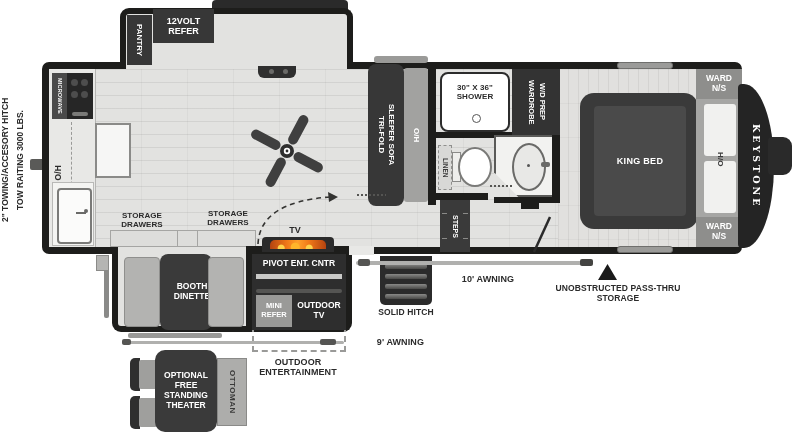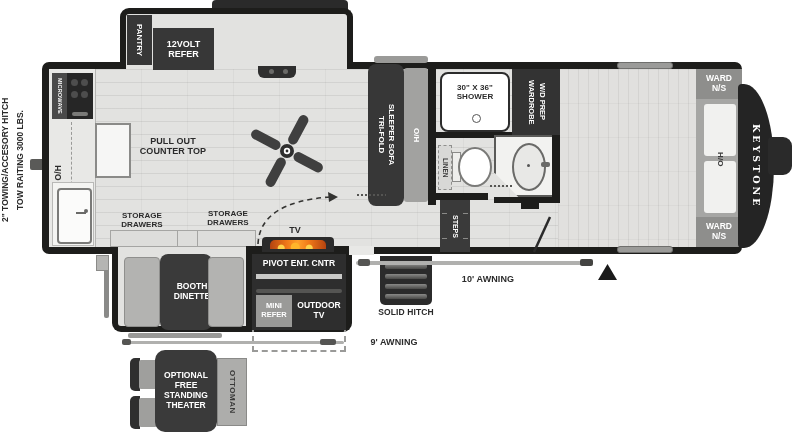--- a/index.html
+++ b/index.html
@@ -38,21 +38,21 @@
 
   <div class="abs floorlines" style="left:42px;top:62px;width:700px;height:192px;border:7px solid #1d1d1b;border-radius:7px;box-sizing:border-box;"></div>
 
   <div class="abs vfloor" style="left:558px;top:69px;width:138px;height:178px;"></div>
 
   <div class="abs" style="left:212px;top:0px;width:136px;height:13px;background:#2a2a2a;border-radius:4px;"></div>
   <div class="abs" style="left:120px;top:8px;width:233px;height:61px;border:6px solid #1d1d1b;border-bottom:none;border-radius:9px 9px 0 0;box-sizing:border-box;background:#e2e2e0;"></div>
   <div class="abs darkbox cflex" style="left:127px;top:15px;width:25px;height:50px;">
     <span class="vd wlbl" style="font-size:8px;">PANTRY</span>
   </div>
-  <div class="abs darkbox cflex" style="left:153px;top:28px;width:61px;height:42px;">
+  <div class="abs darkbox cflex" style="left:153px;top:9px;width:61px;height:34px;">
     <span class="wlbl" style="font-size:9px;width:44px;">12VOLT REFER</span>
   </div>
   <div class="abs" style="left:258px;top:66px;width:38px;height:12px;background:#2f2f2f;border-radius:0 0 6px 6px;"></div>
   <div class="abs" style="left:269px;top:69px;width:5px;height:5px;border-radius:50%;background:#6a6a68;"></div>
   <div class="abs" style="left:283px;top:69px;width:5px;height:5px;border-radius:50%;background:#6a6a68;"></div>
 
   <div class="abs" style="left:49px;top:69px;width:46px;height:178px;background:#e8e8e6;border-right:1px solid #b5b5b3;"></div>
   <div class="abs" style="left:71px;top:122px;width:0;height:122px;border-left:1px dashed #9a9a98;"></div>
   <div class="abs cflex" style="left:52px;top:73px;width:15px;height:46px;background:#4a4a4a;">
     <span class="vd wlbl" style="font-size:5.5px;letter-spacing:0.2px;">MICROWAVE</span>
@@ -67,21 +67,20 @@
   <div class="abs cflex" style="left:50px;top:152px;width:17px;height:42px;">
     <span class="vu lbl" style="position:static;font-size:8.5px;">O/H</span>
   </div>
   <div class="abs" style="left:52px;top:182px;width:40px;height:62px;background:#f4f4f2;border:1px solid #b9b9b7;"></div>
   <div class="abs" style="left:57px;top:188px;width:31px;height:52px;background:#fbfbfa;border:2px solid #7a7a78;border-radius:4px;">
     <div class="abs" style="right:4px;top:22px;width:10px;height:2px;background:#6a6a68;"></div>
     <div class="abs" style="right:2px;top:19px;width:4px;height:4px;border-radius:50%;background:#6a6a68;"></div>
   </div>
 
   <div class="abs" style="left:95px;top:123px;width:36px;height:55px;background:#f6f6f5;border:2px solid #8a8a88;box-sizing:border-box;"></div>
-  <div class="lbl" style="left:130px;top:136px;width:86px;font-size:9px;">PULL OUT COUNTER TOP</div>
 
   <div class="abs" style="left:110px;top:230px;width:146px;height:17px;background:#dddddb;border:1px solid #a5a5a3;box-sizing:border-box;">
     <div class="abs" style="left:66px;top:0;width:1px;height:100%;background:#a5a5a3;"></div>
     <div class="abs" style="left:86px;top:0;width:1px;height:100%;background:#a5a5a3;"></div>
   </div>
   <div class="lbl" style="left:110px;top:212px;width:64px;font-size:8px;">STORAGE DRAWERS</div>
   <div class="lbl" style="left:196px;top:210px;width:64px;font-size:8px;">STORAGE DRAWERS</div>
 
   <div class="abs" style="left:374px;top:56px;width:54px;height:7px;background:#9a9a98;border-radius:3px;"></div>
   <div class="abs" style="left:368px;top:64px;width:36px;height:142px;background:#373737;border-radius:8px;display:flex;align-items:center;justify-content:center;gap:1px;">
@@ -119,20 +118,25 @@
   <div class="abs wall" style="left:521px;top:202px;width:18px;height:7px;"></div>
 
   <div class="abs cflex" style="left:440px;top:200px;width:30px;height:52px;background:#3a3a3a;">
     <span class="vd wlbl" style="font-size:7px;">STEPS</span>
     <div class="abs" style="left:2px;top:13px;width:5px;height:1px;background:#8a8a88;"></div>
     <div class="abs" style="left:23px;top:13px;width:5px;height:1px;background:#8a8a88;"></div>
     <div class="abs" style="left:2px;top:38px;width:5px;height:1px;background:#8a8a88;"></div>
     <div class="abs" style="left:23px;top:38px;width:5px;height:1px;background:#8a8a88;"></div>
   </div>
 
+  <div class="abs" style="left:580px;top:93px;width:118px;height:136px;background:#3a3a3a;border-radius:14px;">
+    <div class="abs cflex" style="left:14px;top:13px;width:92px;height:110px;background:#4a4a4a;border-radius:4px;">
+      <span class="wlbl" style="font-size:9px;letter-spacing:0.3px;">KING BED</span>
+    </div>
+  </div>
   <div class="abs" style="left:696px;top:69px;width:46px;height:178px;background:#a6a6a4;"></div>
   <div class="abs cflex" style="left:696px;top:69px;width:46px;height:30px;background:#8e8e8c;">
     <span class="wlbl" style="font-size:8.5px;width:34px;">WARD N/S</span>
   </div>
   <div class="abs cflex" style="left:696px;top:217px;width:46px;height:30px;background:#8e8e8c;">
     <span class="wlbl" style="font-size:8.5px;width:34px;">WARD N/S</span>
   </div>
   <div class="abs" style="left:704px;top:104px;width:32px;height:52px;background:#f1f1ef;border-radius:3px;"></div>
   <div class="abs" style="left:704px;top:161px;width:32px;height:52px;background:#f1f1ef;border-radius:3px;"></div>
   <div class="abs cflex" style="left:708px;top:138px;width:24px;height:42px;">
@@ -178,39 +182,41 @@
   <div class="abs" style="left:252px;top:286px;width:94px;height:66px;border:2px dashed #9a9a98;border-top:none;box-sizing:border-box;"></div>
   <div class="abs" style="left:252px;top:286px;width:94px;height:44px;background:#2e2e2e;">
     <div class="abs" style="left:4px;top:3px;width:86px;height:4px;background:#555553;border-radius:2px;"></div>
     <div class="abs cflex" style="left:4px;top:9px;width:36px;height:32px;background:#9a9a98;">
       <span class="wlbl" style="font-size:7.5px;width:30px;">MINI REFER</span>
     </div>
     <div class="abs cflex" style="left:42px;top:9px;width:50px;height:32px;">
       <span class="wlbl" style="font-size:8.5px;width:44px;">OUTDOOR TV</span>
     </div>
   </div>
+  <div class="lbl" style="left:247px;top:357px;width:102px;font-size:9px;">OUTDOOR ENTERTAINMENT</div>
 
   <div class="abs" style="left:380px;top:256px;width:52px;height:49px;background:#2b2b2b;border-radius:0 0 5px 5px;">
     <div class="abs" style="left:5px;top:8px;width:42px;height:5px;background:linear-gradient(180deg,#8a8a88,#4a4a48);border-radius:2px;"></div>
     <div class="abs" style="left:5px;top:18px;width:42px;height:5px;background:linear-gradient(180deg,#8a8a88,#4a4a48);border-radius:2px;"></div>
     <div class="abs" style="left:5px;top:28px;width:42px;height:5px;background:linear-gradient(180deg,#8a8a88,#4a4a48);border-radius:2px;"></div>
     <div class="abs" style="left:5px;top:38px;width:42px;height:5px;background:linear-gradient(180deg,#8a8a88,#4a4a48);border-radius:2px;"></div>
   </div>
   <div class="lbl" style="left:371px;top:308px;width:70px;font-size:8.5px;">SOLID HITCH</div>
 
   <div class="abs" style="left:356px;top:261px;width:236px;height:4px;background:#b0b0ae;border-radius:2px;"></div>
   <div class="abs" style="left:358px;top:259px;width:12px;height:7px;background:#555553;border-radius:2px;"></div>
   <div class="abs" style="left:580px;top:259px;width:13px;height:7px;background:#444442;border-radius:2px;"></div>
   <div class="lbl" style="left:450px;top:274px;width:76px;font-size:9px;">10' AWNING</div>
 
+  <div class="lbl" style="left:555px;top:284px;width:126px;font-size:8.5px;">UNOBSTRUCTED PASS-THRU STORAGE</div>
 
   <div class="abs" style="left:122px;top:341px;width:222px;height:3px;background:#b0b0ae;border-radius:2px;"></div>
   <div class="abs" style="left:122px;top:339px;width:9px;height:6px;background:#555553;border-radius:2px;"></div>
   <div class="abs" style="left:320px;top:339px;width:16px;height:6px;background:#555553;border-radius:2px;"></div>
-  <div class="lbl" style="left:348px;top:337px;width:60px;font-size:9px;text-align:center;padding-left:16px;">9' AWNING</div>
+  <div class="lbl" style="left:348px;top:337px;width:60px;font-size:9px;text-align:right;padding-left:16px;">9' AWNING</div>
 
   <div class="abs" style="left:130px;top:358px;width:10px;height:33px;background:#2f2f2f;border-radius:5px 0 0 5px;"></div>
   <div class="abs" style="left:139px;top:360px;width:18px;height:29px;background:#9f9f9d;border-radius:2px;"></div>
   <div class="abs" style="left:130px;top:396px;width:10px;height:33px;background:#2f2f2f;border-radius:5px 0 0 5px;"></div>
   <div class="abs" style="left:139px;top:398px;width:18px;height:29px;background:#9f9f9d;border-radius:2px;"></div>
   <div class="abs cflex" style="left:155px;top:350px;width:62px;height:82px;background:#3a3a3a;border-radius:10px;">
     <span class="wlbl" style="font-size:8.5px;width:54px;">OPTIONAL FREE STANDING THEATER</span>
   </div>
   <div class="abs cflex" style="left:217px;top:358px;width:30px;height:68px;background:#adadab;border:1px solid #8a8a88;box-sizing:border-box;">
     <span class="vd" style="font-size:8px;font-weight:bold;color:#3a3a3a;letter-spacing:0.5px;">OTTOMAN</span>

